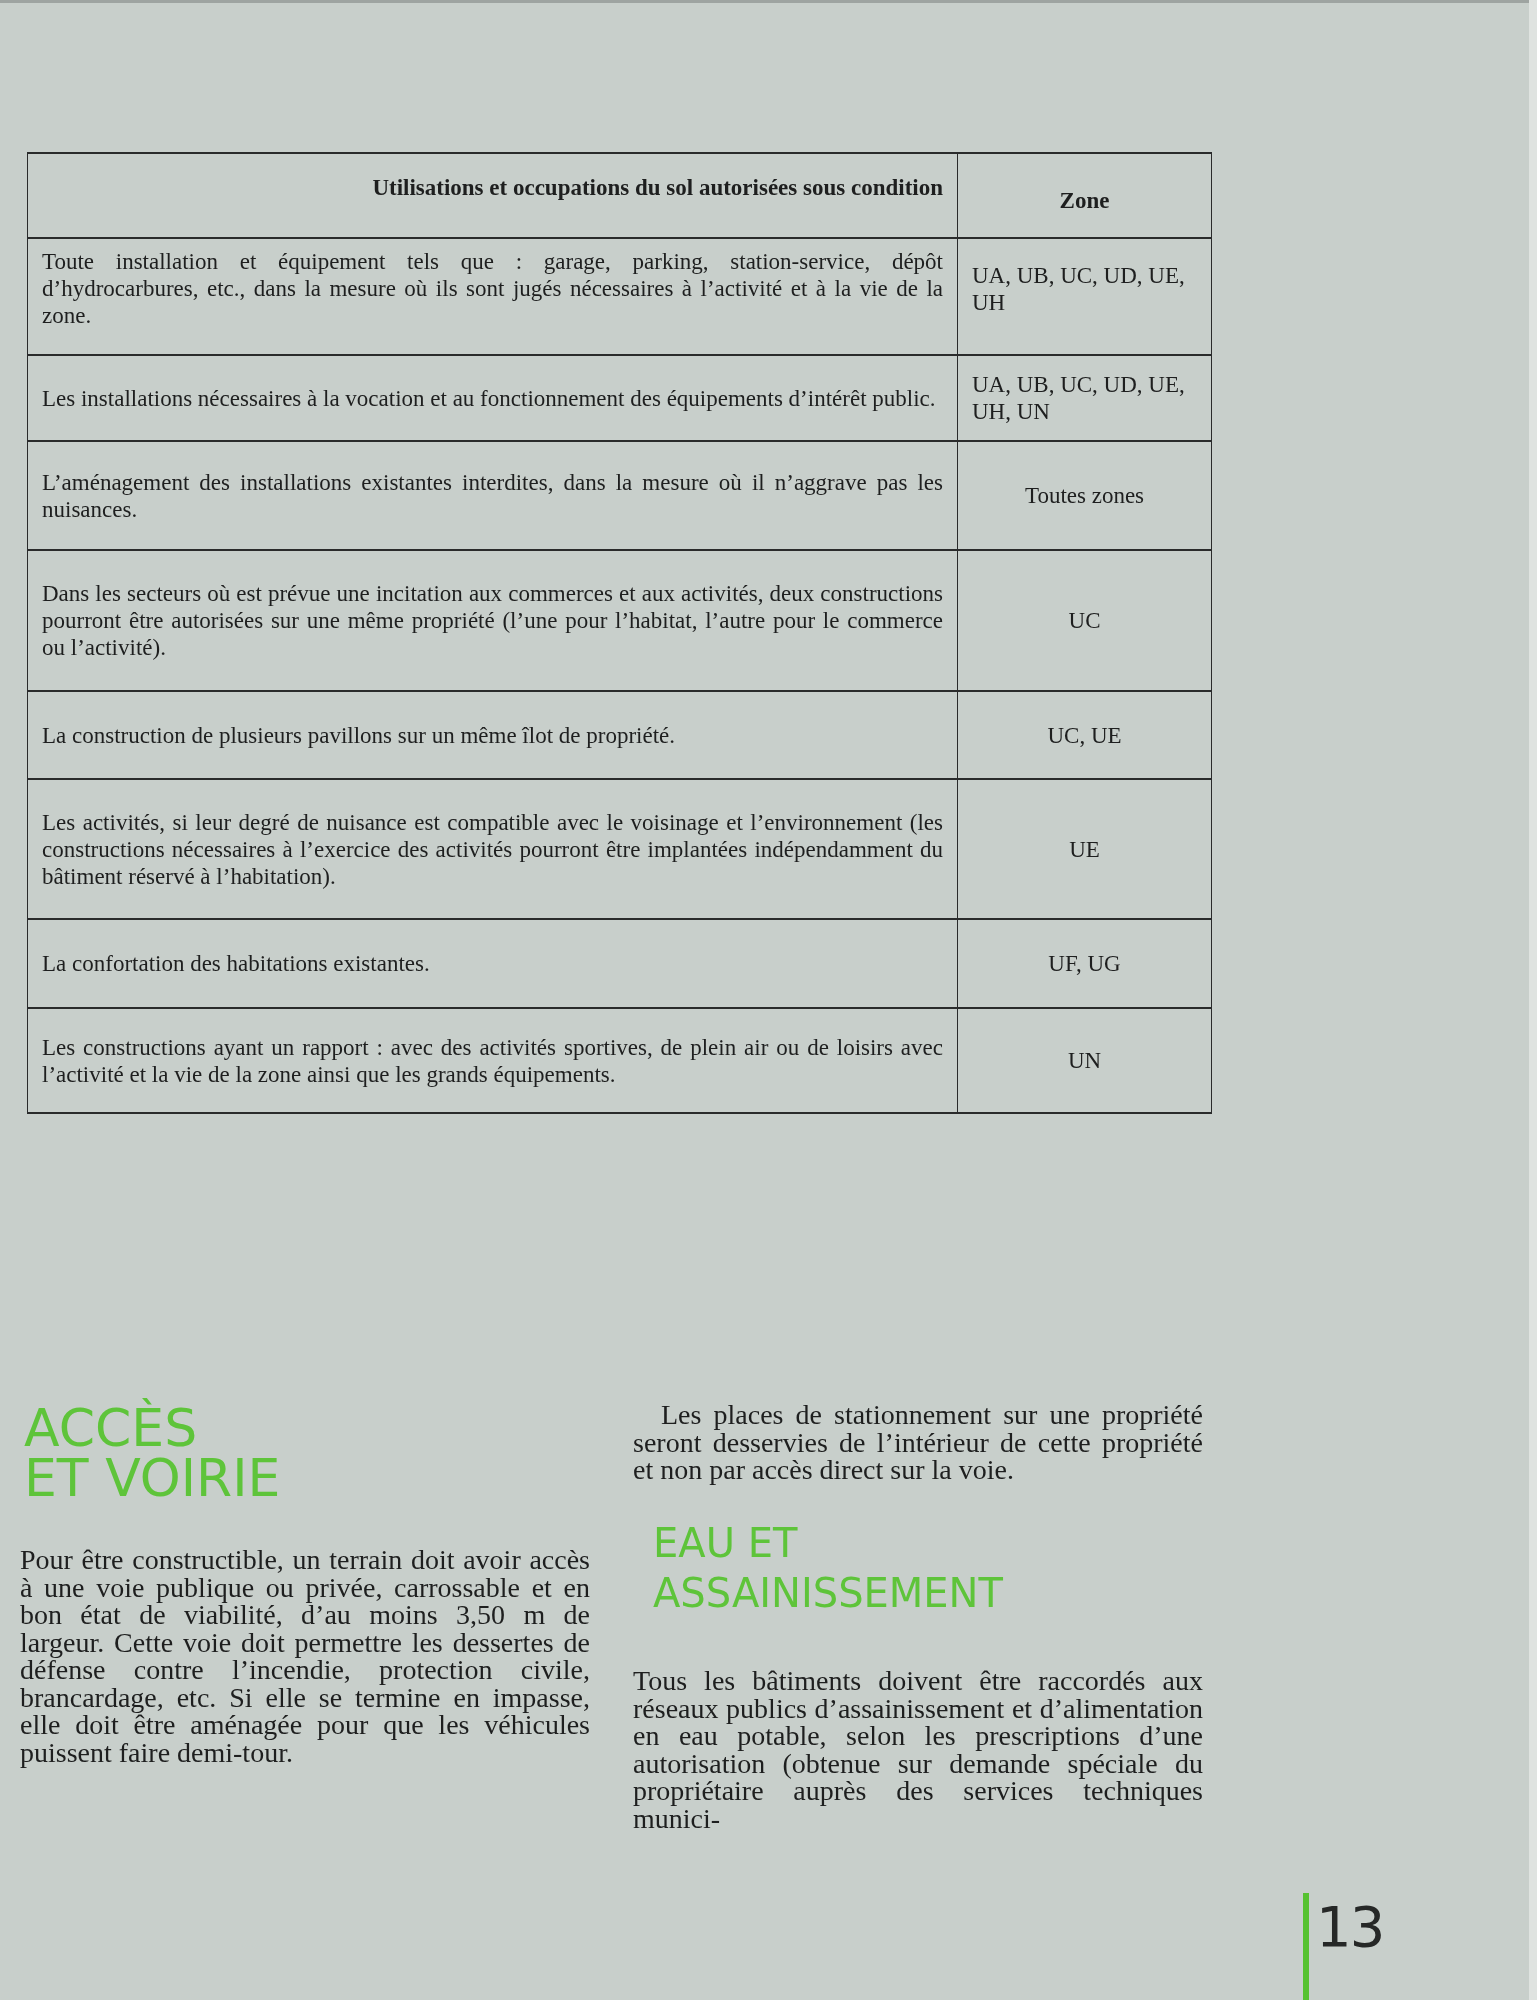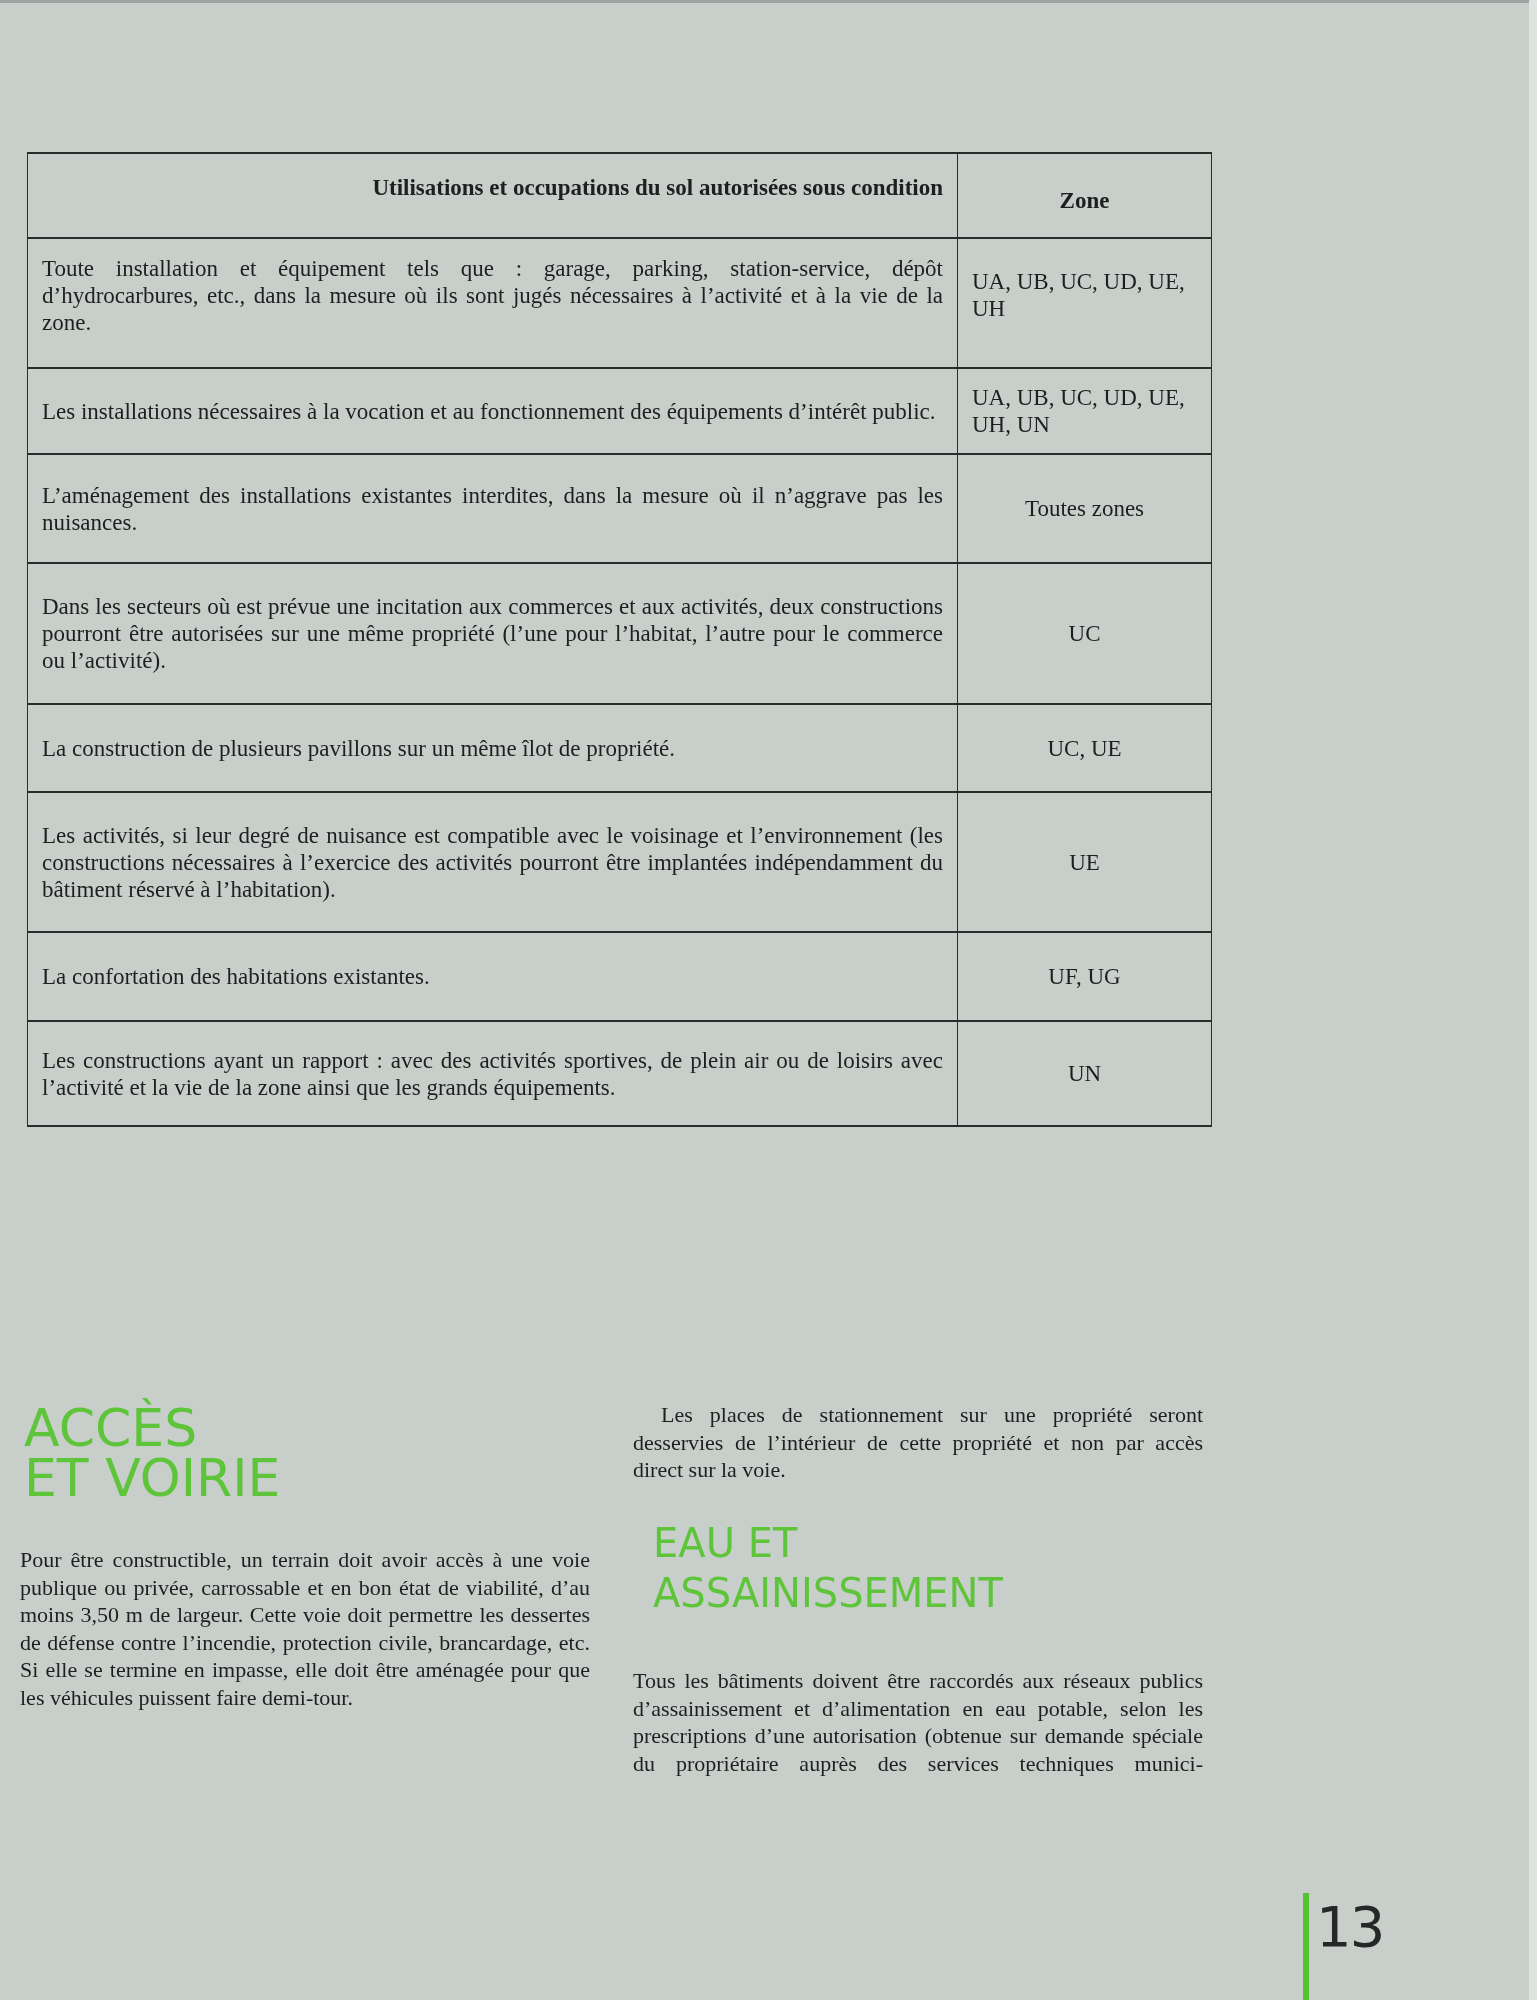--- a/index.html
+++ b/index.html
@@ -32,21 +32,21 @@
   td.zone { text-align: center; font-size: 24px; }
   td.zone.left { text-align: left; padding-left: 14px; }
 
   .heading {
     position: absolute; color: #5ec43a;
     font-family: "DejaVu Sans", "Liberation Sans", sans-serif;
     font-weight: normal; margin: 0; line-height: 50px;
   }
   .body-text {
     position: absolute; margin: 0;
-    font-size: 22px; line-height: 27.5px;
+    font-size: 28px; line-height: 27.5px;
     text-align: justify; text-align-last: left;
     color: #1e1f1f;
   }
   .pn-bar { position: absolute; left: 1303px; top: 1893px; width: 6px; height: 107px; background: #56c231; }
   .pn { position: absolute; left: 1316px; top: 1882px; font-family: "DejaVu Sans", "Liberation Sans", sans-serif; font-size: 56px; line-height: 90px; color: #262827; letter-spacing: -2px; }
 </style>
 </head>
 <body>
 
 <div class="top-edge"></div>
@@ -57,21 +57,21 @@
       <col class="c1">
       <col class="c2">
     </colgroup>
   <thead>
     <tr style="height:85px">
       <th style="vertical-align:top;padding-top:20px;">Utilisations et occupations du sol autorisées sous condition</th>
       <th class="zone-h" style="padding-top:10px;">Zone</th>
     </tr>
   </thead>
   <tbody>
-    <tr style="height:130px">
+    <tr style="height:117px">
       <td class="desc" style="padding-top:0;padding-bottom:16px;">Toute installation et équipement tels que : garage, parking, station-service, dépôt d’hydrocarbures, etc., dans la mesure où ils sont jugés nécessaires à l’activité et à la vie de la zone.</td>
       <td class="zone left" style="padding-bottom:16px;">UA, UB, UC, UD, UE, UH</td>
     </tr>
     <tr style="height:86px">
       <td class="desc">Les installations nécessaires à la vocation et au fonctionnement des équipements d’intérêt public.</td>
       <td class="zone left">UA, UB, UC, UD, UE, UH, UN</td>
     </tr>
     <tr style="height:109px">
       <td class="desc">L’aménagement des installations existantes interdites, dans la mesure où il n’aggrave pas les nuisances.</td>
       <td class="zone">Toutes zones</td>

